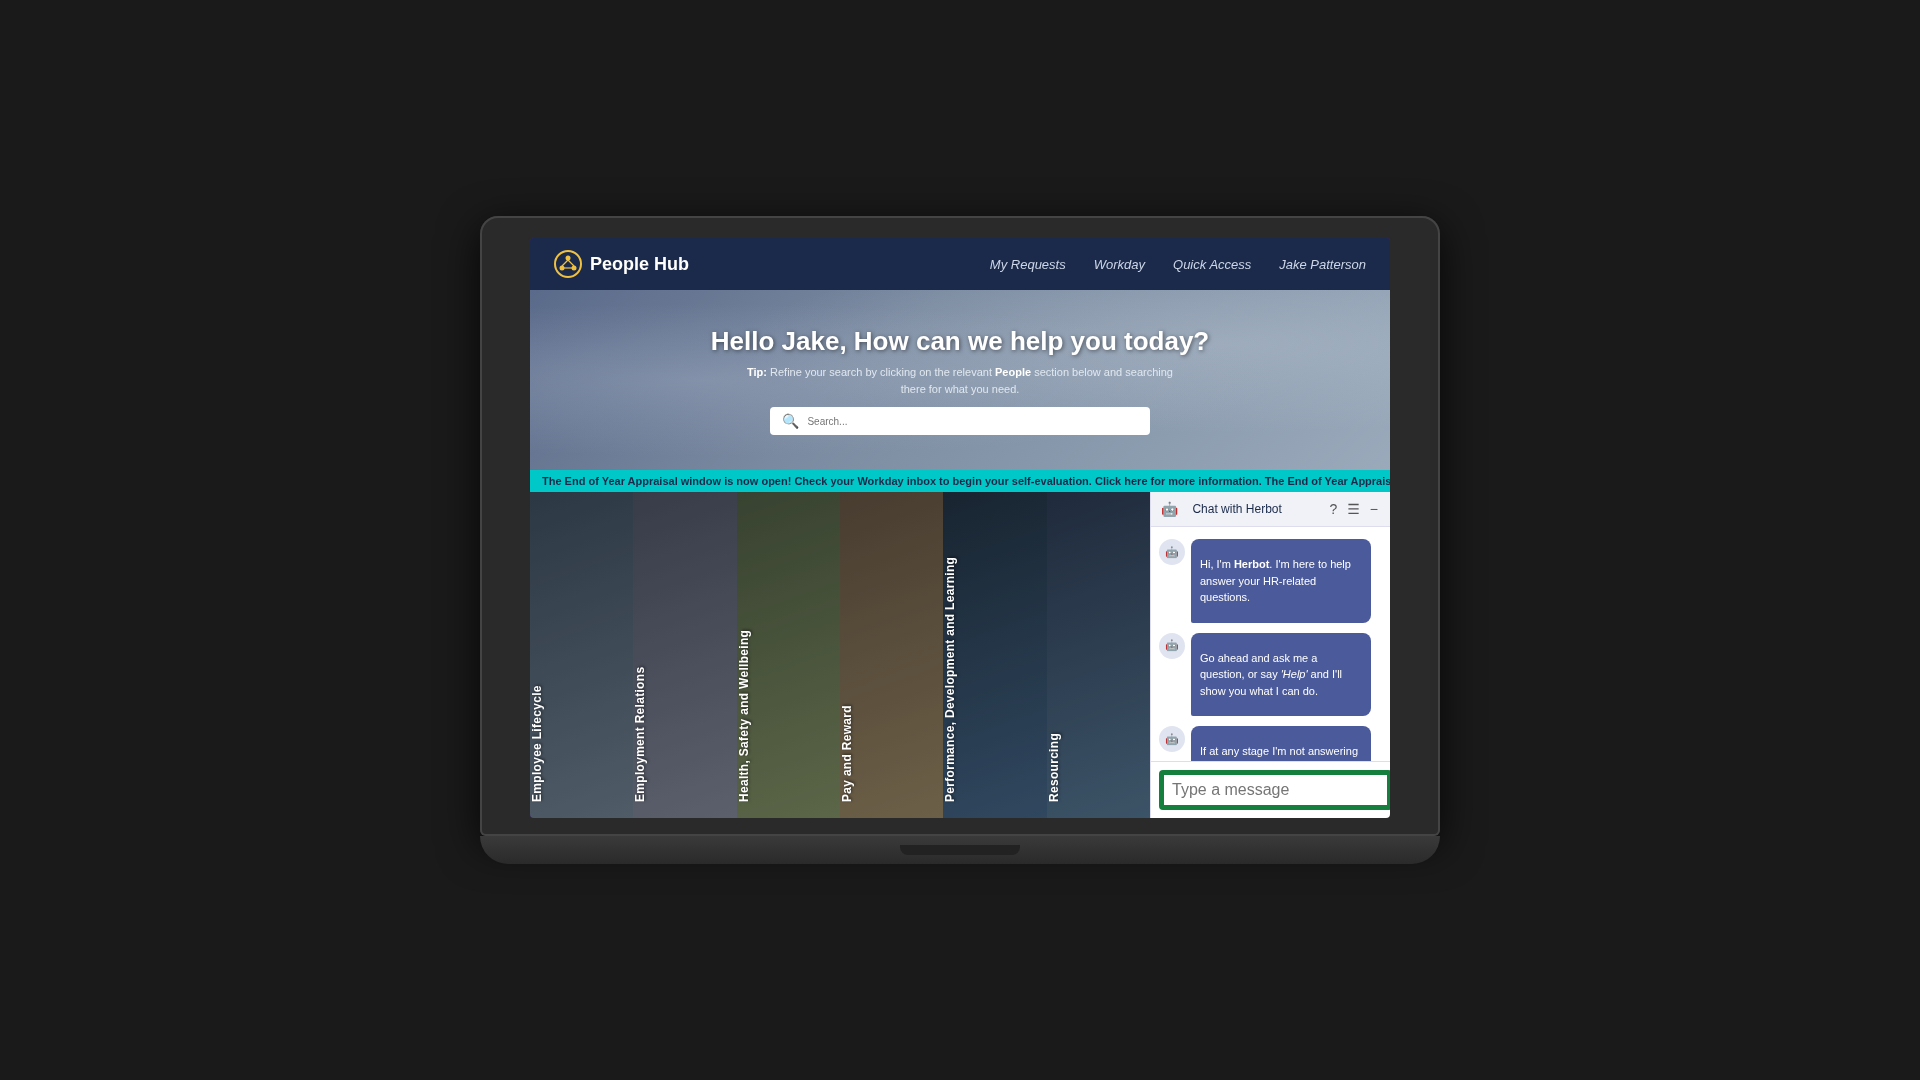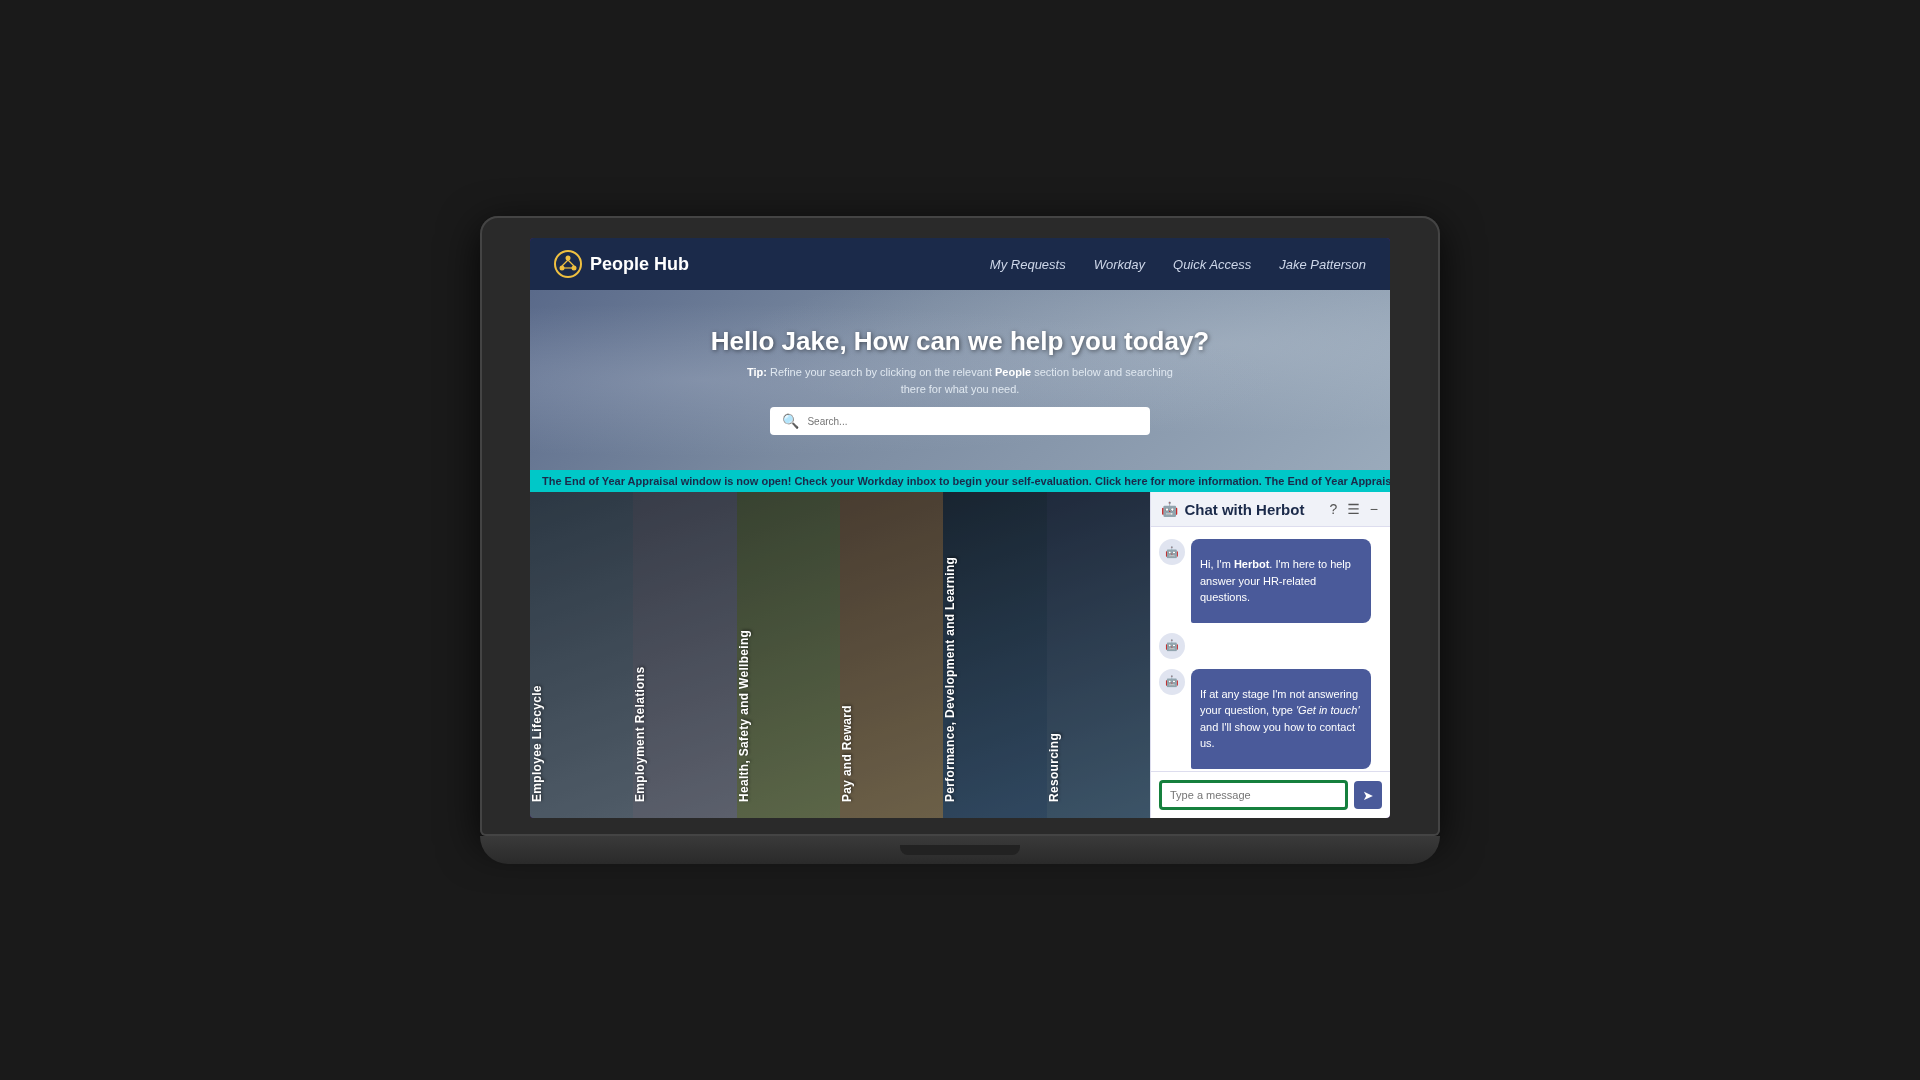--- a/index.html
+++ b/index.html
@@ -238,23 +238,24 @@
       align-items: center;
       gap: 6px;
       border-bottom: 1px solid #dde;
     }
     .chat-header-icon {
       font-size: 14px;
       color: #3a4a7a;
     }
     .chat-title {
       flex: 1;
-      font-size: 15px;
-      font-weight: 700;
+      font-size: 12px;
+      font-weight: 400;
       color: #1b2a4a;
+      margin-left: 8px;
     }
     .chat-header-actions {
       display: flex;
       gap: 6px;
     }
     .chat-header-btn {
       background: none;
       border: none;
       cursor: pointer;
       color: #555;
@@ -301,24 +302,24 @@
 
     .chat-input-area {
       border-top: 1px solid #dde;
       padding: 8px;
       display: flex;
       gap: 6px;
       align-items: center;
     }
     .chat-input {
       flex: 1;
-      border: 3px solid #15803d;
+      border: 5px solid #15803d;
       border-radius: 4px;
       padding: 6px 8px;
-      font-size: 11px;
+      font-size: 16px;
       outline: none;
       color: #333;
     }
     .chat-send-btn {
       background: #4a5a9a;
       border: none;
       border-radius: 4px;
       width: 28px;
       height: 28px;
       cursor: pointer;
@@ -436,20 +437,23 @@
 
               <div class="chat-message">
                 <div class="chat-avatar">🤖</div>
                 <div class="chat-bubble">
                   Hi, I'm <strong>Herbot</strong>. I'm here to help answer your HR-related questions.
                 </div>
               </div>
 
               <div class="chat-message">
                 <div class="chat-avatar">🤖</div>
+                <div class="chat-bubble">
+                  Go ahead and ask me a question, or say <em>'Help'</em> and I'll show you what I can do.
+                </div>
               </div>
 
               <div class="chat-message">
                 <div class="chat-avatar">🤖</div>
                 <div class="chat-bubble">
                   If at any stage I'm not answering your question, type <em>'Get in touch'</em> and I'll show you how to contact us.
                 </div>
               </div>
 
             </div>

